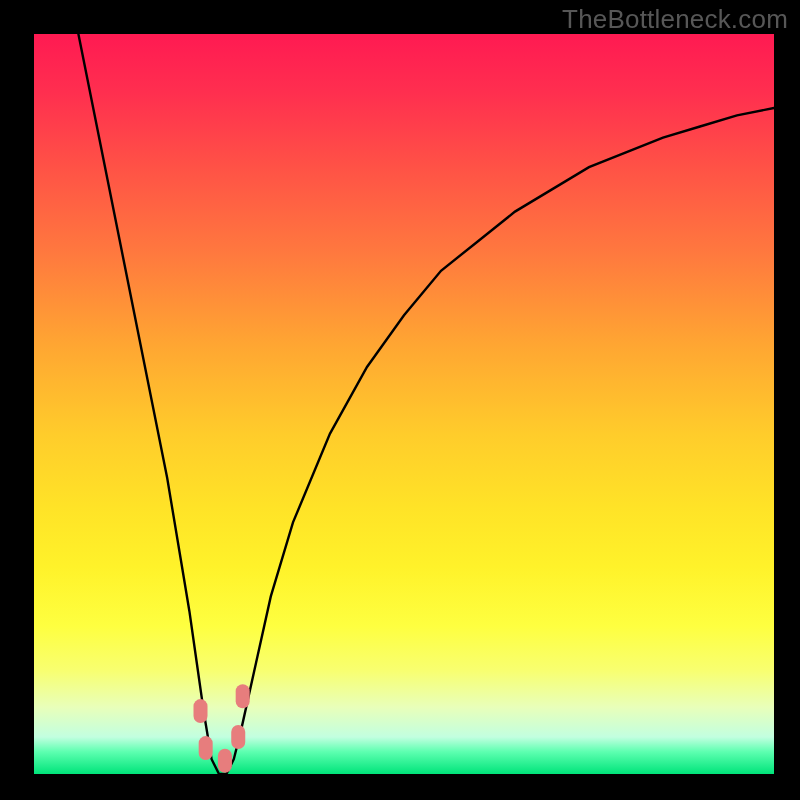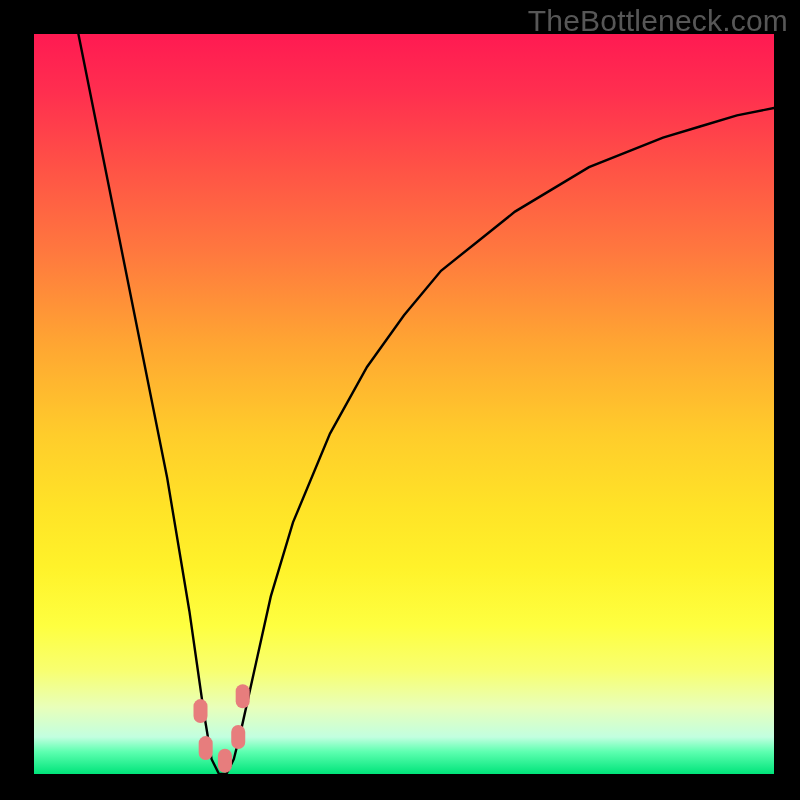--- a/index.html
+++ b/index.html
@@ -14,21 +14,21 @@
     position: relative;
     width: 800px;
     height: 800px;
     background: #000;
   }
   .watermark {
     position: absolute;
     top: 4px;
     right: 12px;
     font-family: Arial, Helvetica, sans-serif;
-    font-size: 30px;
+    font-size: 26px;
     color: #575757;
     letter-spacing: 0.2px;
   }
   .plot {
     position: absolute;
     left: 34px;
     top: 34px;
     width: 740px;
     height: 740px;
   }

